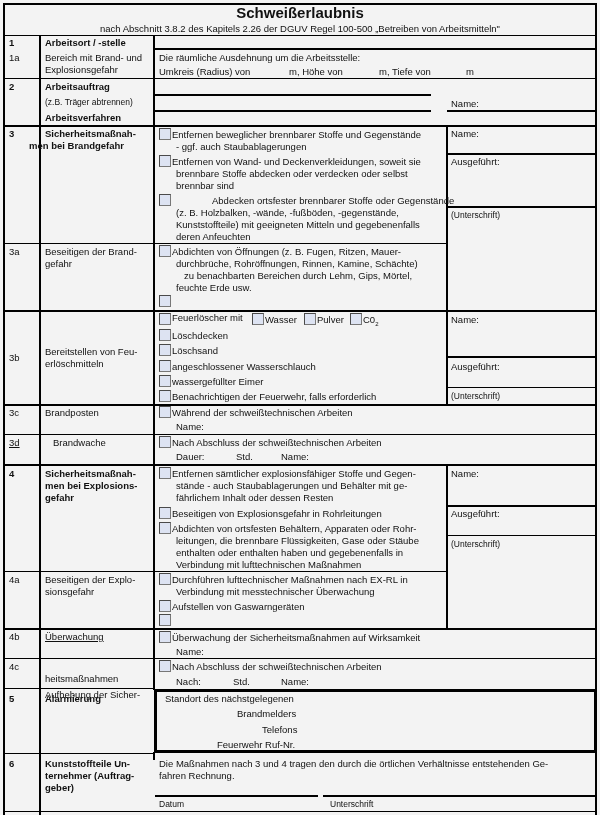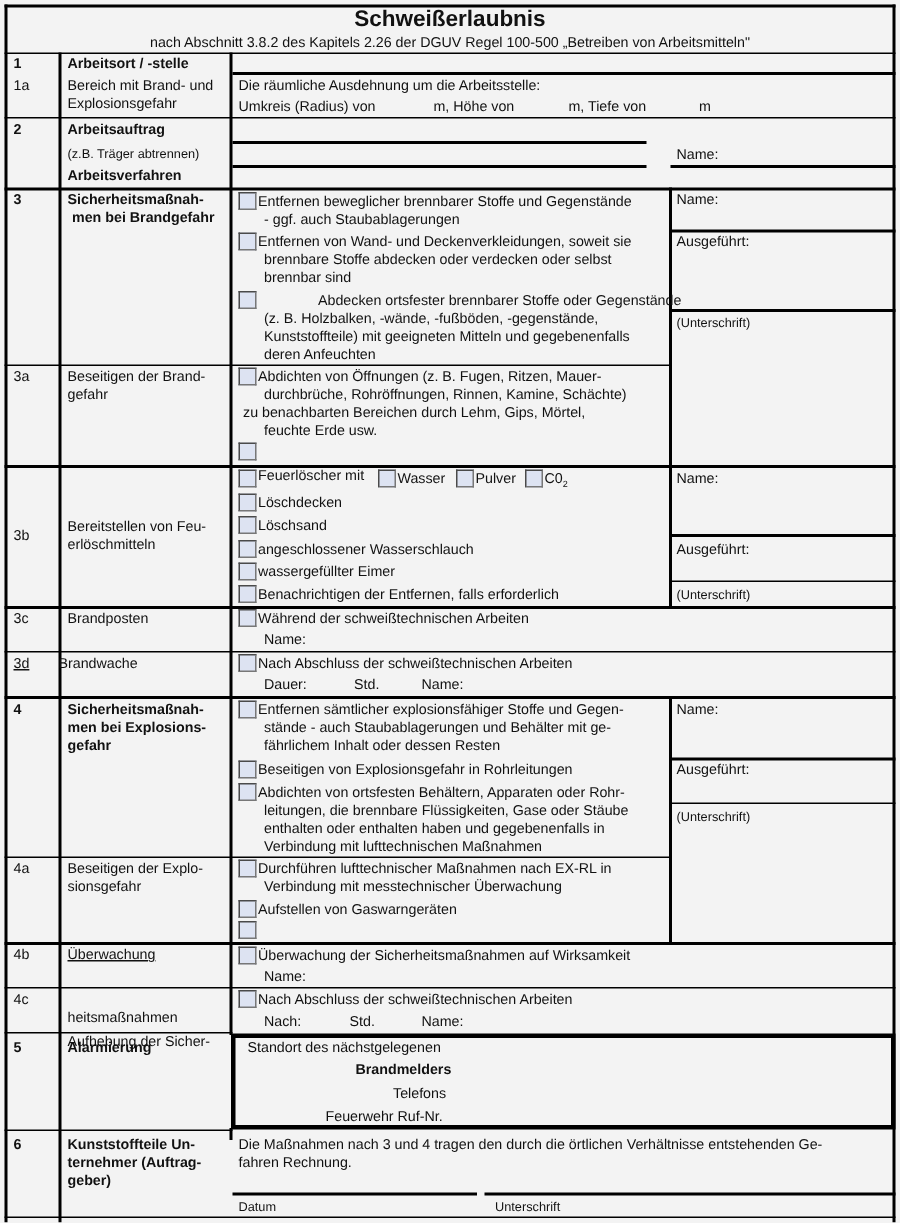--- a/index.html
+++ b/index.html
@@ -75,21 +75,21 @@
 <div class="t b" style="left:9px;top:81px;">2</div>
 <div class="t b" style="left:45px;top:81px;">Arbeitsauftrag</div>
 <div class="t small" style="left:45px;top:96px;">(z.B. Träger abtrennen)</div>
 <div class="t b" style="left:45px;top:112px;">Arbeitsverfahren</div>
 <div class="t" style="left:451px;top:98px;">Name:</div>
 <div class="abs" style="left:157px;top:80px;width:272px;height:13px;"></div>
 <div class="abs" style="left:157px;top:113px;width:438px;height:11px;"></div>
 
 <div class="t b" style="left:9px;top:128px;">3</div>
 <div class="t b" style="left:45px;top:128px;">Sicherheitsmaßnah-</div>
-<div class="t b" style="left:48px;top:140px;">men bei Brandgefahr</div>
+<div class="t b" style="left:29px;top:140px;">men bei Brandgefahr</div>
 <div class="cb" style="left:159px;top:128px;"></div>
 <div class="t" style="left:172px;top:129px;">Entfernen beweglicher brennbarer Stoffe und Gegenstände</div>
 <div class="t" style="left:176px;top:141px;">- ggf. auch Staubablagerungen</div>
 <div class="cb" style="left:159px;top:155px;"></div>
 <div class="t" style="left:172px;top:156px;">Entfernen von Wand- und Deckenverkleidungen, soweit sie</div>
 <div class="t" style="left:176px;top:168px;">brennbare Stoffe abdecken oder verdecken oder selbst</div>
 <div class="t" style="left:176px;top:180px;">brennbar sind</div>
 <div class="cb" style="left:159px;top:194px;"></div>
 <div class="t" style="left:172px;top:195px;padding-left:40px;">Abdecken ortsfester brennbarer Stoffe oder Gegenstände</div>
 <div class="t" style="left:176px;top:207px;">(z. B. Holzbalken, -wände, -fußböden, -gegenstände,</div>
@@ -98,21 +98,21 @@
 <div class="t" style="left:451px;top:128px;">Name:</div>
 <div class="t" style="left:451px;top:156px;">Ausgeführt:</div>
 <div class="t small" style="left:451px;top:209px;">(Unterschrift)</div>
 
 <div class="t" style="left:9px;top:246px;">3a</div>
 <div class="t" style="left:45px;top:246px;">Beseitigen der Brand-</div>
 <div class="t" style="left:45px;top:258px;">gefahr</div>
 <div class="cb" style="left:159px;top:245px;"></div>
 <div class="t" style="left:172px;top:246px;">Abdichten von Öffnungen (z. B. Fugen, Ritzen, Mauer-</div>
 <div class="t" style="left:176px;top:258px;">durchbrüche, Rohröffnungen, Rinnen, Kamine, Schächte)</div>
-<div class="t" style="left:162px;top:270px;">zu benachbarten Bereichen durch Lehm, Gips, Mörtel,</div>
+<div class="t" style="left:184px;top:270px;">zu benachbarten Bereichen durch Lehm, Gips, Mörtel,</div>
 <div class="t" style="left:176px;top:282px;">feuchte Erde usw.</div>
 <div class="cb" style="left:159px;top:295px;"></div>
 
 <div class="t" style="left:9px;top:352px;">3b</div>
 <div class="t" style="left:45px;top:346px;">Bereitstellen von Feu-</div>
 <div class="t" style="left:45px;top:358px;">erlöschmitteln</div>
 <div class="cb" style="left:159px;top:313px;"></div>
 <div class="t" style="left:172px;top:312px;">Feuerlöscher mit</div>
 <div class="cb" style="left:252px;top:313px;"></div>
 <div class="t" style="left:265px;top:314px;">Wasser</div>
@@ -122,33 +122,33 @@
 <div class="t" style="left:363px;top:314px;"><span>C0</span><sub style="font-size:6px;">2</sub></div>
 <div class="cb" style="left:159px;top:329px;"></div>
 <div class="t" style="left:172px;top:330px;">Löschdecken</div>
 <div class="cb" style="left:159px;top:344px;"></div>
 <div class="t" style="left:172px;top:345px;">Löschsand</div>
 <div class="cb" style="left:159px;top:360px;"></div>
 <div class="t" style="left:172px;top:361px;">angeschlossener Wasserschlauch</div>
 <div class="cb" style="left:159px;top:375px;"></div>
 <div class="t" style="left:172px;top:376px;">wassergefüllter Eimer</div>
 <div class="cb" style="left:159px;top:390px;"></div>
-<div class="t" style="left:172px;top:391px;">Benachrichtigen der Entfernen, falls erforderlich</div>
+<div class="t" style="left:172px;top:391px;">Benachrichtigen der Feuerwehr, falls erforderlich</div>
 <div class="t" style="left:451px;top:314px;">Name:</div>
 <div class="t" style="left:451px;top:361px;">Ausgeführt:</div>
 <div class="t small" style="left:451px;top:390px;">(Unterschrift)</div>
 
 <div class="t" style="left:9px;top:407px;">3c</div>
 <div class="t" style="left:45px;top:407px;">Brandposten</div>
 <div class="cb" style="left:159px;top:406px;"></div>
 <div class="t" style="left:172px;top:407px;">Während der schweißtechnischen Arbeiten</div>
 <div class="t" style="left:176px;top:421px;">Name:</div>
 
 <div class="t" style="left:9px;top:437px;text-decoration:underline;">3d</div>
-<div class="t" style="left:39px;top:437px;">Brandwache</div>
+<div class="t" style="left:53px;top:437px;">Brandwache</div>
 <div class="cb" style="left:159px;top:436px;"></div>
 <div class="t" style="left:172px;top:437px;">Nach Abschluss der schweißtechnischen Arbeiten</div>
 <div class="t" style="left:176px;top:451px;">Dauer:</div>
 <div class="t" style="left:236px;top:451px;">Std.</div>
 <div class="t" style="left:281px;top:451px;">Name:</div>
 
 <div class="t b" style="left:9px;top:468px;">4</div>
 <div class="t b" style="left:45px;top:468px;">Sicherheitsmaßnah-</div>
 <div class="t b" style="left:45px;top:480px;">men bei Explosions-</div>
 <div class="t b" style="left:45px;top:492px;">gefahr</div>
@@ -188,21 +188,21 @@
 <div class="t" style="left:45px;top:673px;">heitsmaßnahmen</div>
 <div class="cb" style="left:159px;top:660px;"></div>
 <div class="t" style="left:172px;top:661px;">Nach Abschluss der schweißtechnischen Arbeiten</div>
 <div class="t" style="left:176px;top:676px;">Nach:</div>
 <div class="t" style="left:233px;top:676px;">Std.</div>
 <div class="t" style="left:281px;top:676px;">Name:</div>
 
 <div class="t b" style="left:9px;top:693px;">5</div>
 <div class="t b" style="left:45px;top:693px;">Alarmierung</div>
 <div class="t" style="left:165px;top:693px;">Standort des nächstgelegenen</div>
-<div class="t" style="left:237px;top:708px;font-weight:bold;">Brandmelders</div>
+<div class="t" style="left:237px;top:708px;">Brandmelders</div>
 <div class="t" style="left:262px;top:724px;">Telefons</div>
 <div class="t" style="left:217px;top:739px;">Feuerwehr Ruf-Nr.</div>
 
 <div class="t b" style="left:9px;top:758px;">6</div>
 <div class="t b" style="left:45px;top:758px;">Kunststoffteile Un-</div>
 <div class="t b" style="left:45px;top:770px;">ternehmer (Auftrag-</div>
 <div class="t b" style="left:45px;top:782px;">geber)</div>
 <div class="t" style="left:159px;top:758px;">Die Maßnahmen nach 3 und 4 tragen den durch die örtlichen Verhältnisse entstehenden Ge-</div>
 <div class="t" style="left:159px;top:770px;">fahren Rechnung.</div>
 <div class="abs" style="left:157px;top:782px;width:160px;height:12px;"></div>

